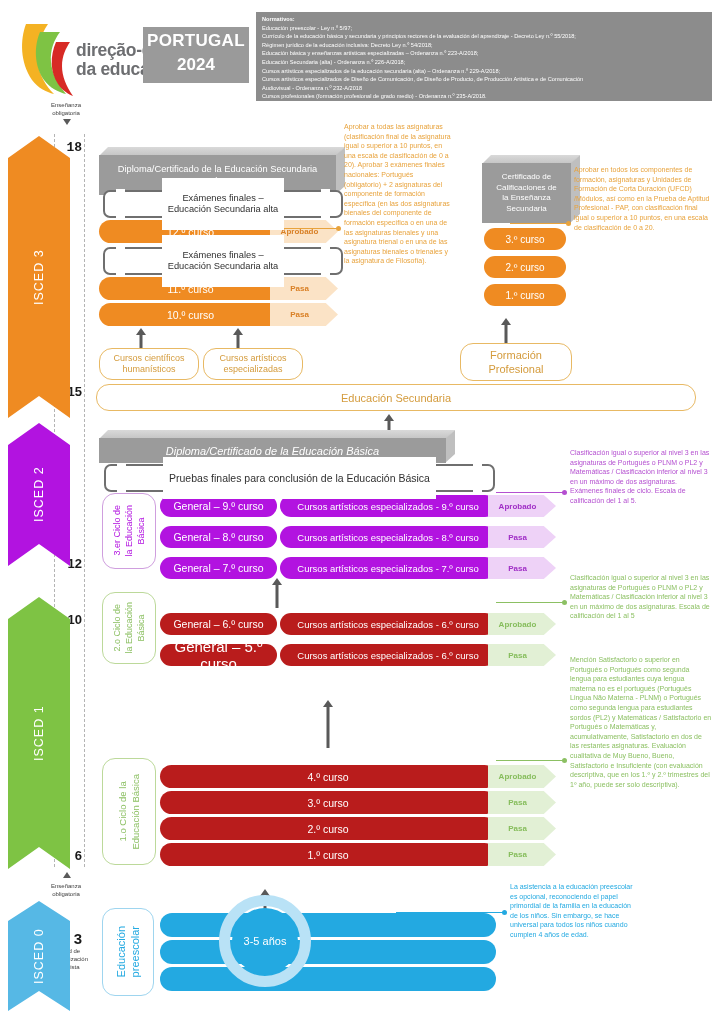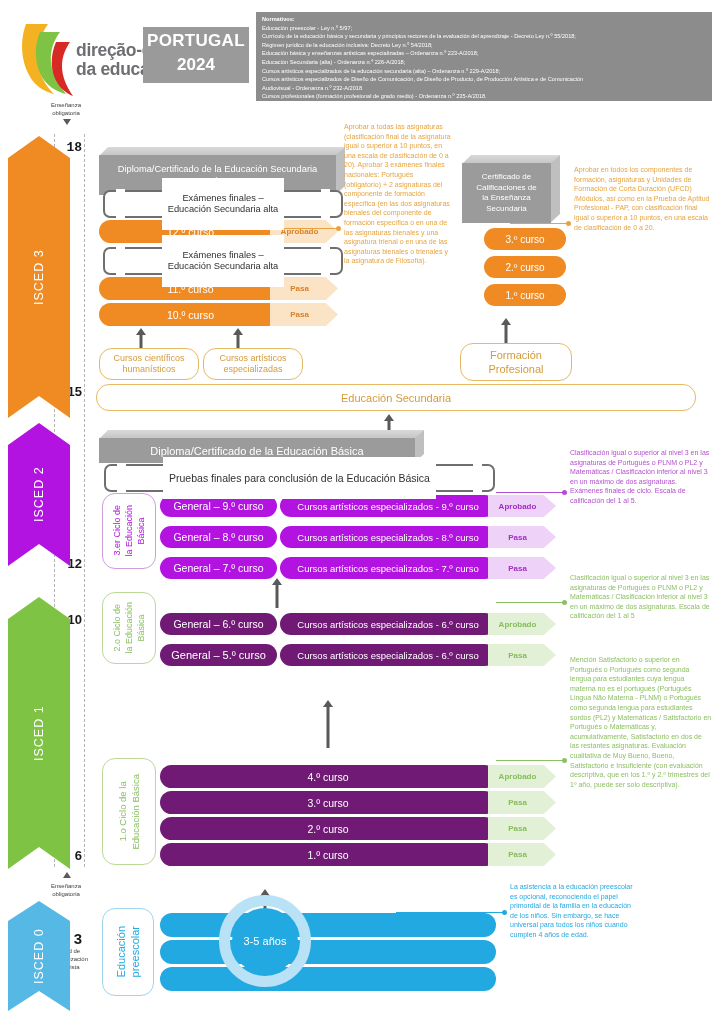--- a/index.html
+++ b/index.html
@@ -30,21 +30,21 @@
         writing-mode:vertical-rl;transform:rotate(180deg);}
   
   .axisline{border-left:1px dashed #b4b4b4;width:0;}
   .agenum{font-weight:bold;font-size:13px;color:#1a1a1a;text-align:right;width:26px;}
   .tinylab{font-size:6px;color:#404040;text-align:center;line-height:8px;}
   
   .pill{border-radius:999px;display:flex;align-items:center;justify-content:center;
         color:#ffffff;box-sizing:border-box;text-align:center;}
   .pill.or{background:#ef8b22;}
   .pill.pu{background:#b213e0;}
-  .pill.gr{background:#701a75;}
+  .pill.gr{background:#b91c1c;}
   .pill.bl{background:#23a9e1;}
   
   .chev{position:absolute;display:flex;align-items:center;justify-content:center;
         font-size:8px;font-weight:bold;box-sizing:border-box;padding-right:9px;
         clip-path:polygon(0 0, 82% 0, 100% 50%, 82% 100%, 0 100%);}
   .chev.or{background:#fbe3c6;color:#d98026;}
   .chev.pu{background:#eed2f7;color:#a02fc6;}
   .chev.gr{background:#e2f0d5;color:#86bd5c;}
   
   .box3d .front{position:absolute;left:0;top:8px;right:9px;bottom:0;background:#9b9b9b;
@@ -238,21 +238,21 @@
 </div>
 <div class="obox or" style="left:451px;top:343px;width:112px;height:38px;font-size:11px;line-height:14px;margin-left:9px;">
   <div>
     <div>Formación</div>
     <div>Profesional</div>
   </div>
 </div>
 
 <div class="obox or" style="left:96px;top:384px;width:600px;height:27px;font-size:11px;">Educación Secundaria</div>
 
-<div class="abs box3d" style="left:462px;top:155px;width:98px;height:68px;">
+<div class="abs box3d" style="left:482px;top:155px;width:98px;height:68px;">
   <div class="top"></div>
   <div class="side"></div>
   <div class="front" style="font-size:8px;line-height:10.5px;padding:0 5px;">
     <div>
       <div>Certificado de</div>
       <div>Calificaciones de</div>
       <div>la Enseñanza</div>
       <div>Secundaria</div>
     </div>
   </div>
@@ -264,21 +264,21 @@
 
 <div class="leader" style="left:510px;top:223px;width:58px;border-color:#e8a33d;"></div>
 <div class="dot" style="left:566px;top:221px;background:#e8a33d;"></div>
 <div class="note or" style="left:574px;top:165px;width:138px;">Aprobar en todos los componentes de formación, asignaturas y Unidades de Formación de Corta Duración (UFCD) /Módulos, así como en la Prueba de Aptitud Profesional - PAP, con clasificación final igual o superior a 10 puntos, en una escala de clasificación de 0 a 20.</div>
 
 <div class="uparrow" style="left:383px;top:414px;width:12px;height:24px;">
   <div class="stem" style="height:20px;"></div>
   <div class="head"></div>
 </div>
 
-<div class="abs box3d" style="left:99px;top:430px;width:325px;height:33px;">
+<div class="abs box3d" style="left:99px;top:430px;width:356px;height:33px;font-style:italic;">
   <div class="top"></div>
   <div class="side"></div>
   <div class="front" style="font-size:11px;">Diploma/Certificado de la Educación Básica</div>
 </div>
 
 <div class="bracket" style="left:104px;top:464px;width:391px;height:28px;font-size:10.5px;">
   <div class="cutL"></div>
   <div class="cutR"></div>
   <div class="txt">Pruebas finales para conclusión de la Educación Básica</div>
 </div>
@@ -317,21 +317,21 @@
     <div>2.o Ciclo de</div>
     <div>la Educación</div>
     <div>Básica</div>
   </div>
 </div>
 
 <div class="abs pill gr" style="left:160px;top:613px;width:117px;height:22px;font-size:10.5px;">General – 6.º curso</div>
 <div class="abs pill gr" style="left:280px;top:613px;width:216px;height:22px;font-size:9.5px;">Cursos artísticos especializados - 6.º curso</div>
 <div class="chev gr" style="left:488px;top:613px;width:68px;height:22px;">Aprobado</div>
 
-<div class="abs pill gr" style="left:160px;top:644px;width:117px;height:22px;font-size:11px;">General – 5.º curso</div>
+<div class="abs pill gr" style="left:160px;top:644px;width:117px;height:22px;font-size:15px;">General – 5.º curso</div>
 <div class="abs pill gr" style="left:280px;top:644px;width:216px;height:22px;font-size:9.5px;">Cursos artísticos especializados - 6.º curso</div>
 <div class="chev gr" style="left:488px;top:644px;width:68px;height:22px;">Pasa</div>
 
 <div class="leader" style="left:496px;top:602px;width:68px;border-color:#8cc063;"></div>
 <div class="dot" style="left:562px;top:600px;background:#8cc063;"></div>
 <div class="note gr" style="left:570px;top:573px;width:142px;">Clasificación igual o superior al nivel 3 en las asignaturas de Portugués o PLNM o PL2 y Matemáticas / Clasificación inferior al nivel 3 en un máximo de dos asignaturas. Escala de calificación del 1 al 5</div>
 
 <div class="uparrow" style="left:322px;top:700px;width:12px;height:48px;">
   <div class="stem" style="height:44px;"></div>
   <div class="head"></div>

